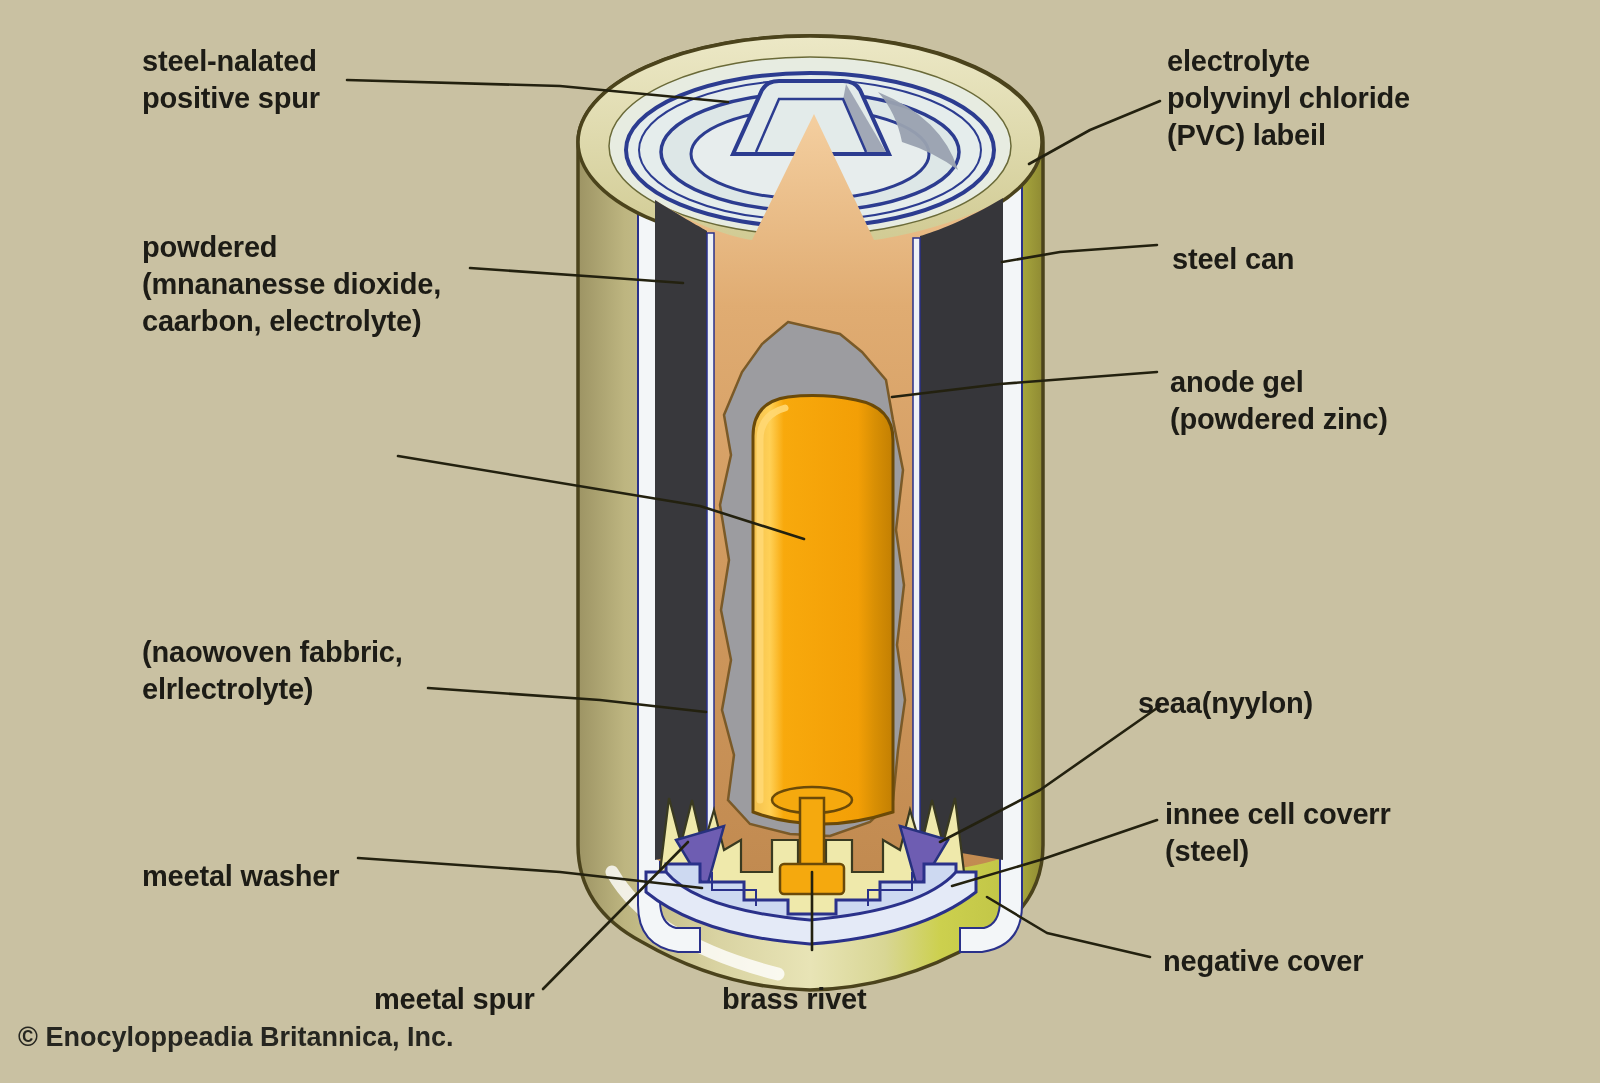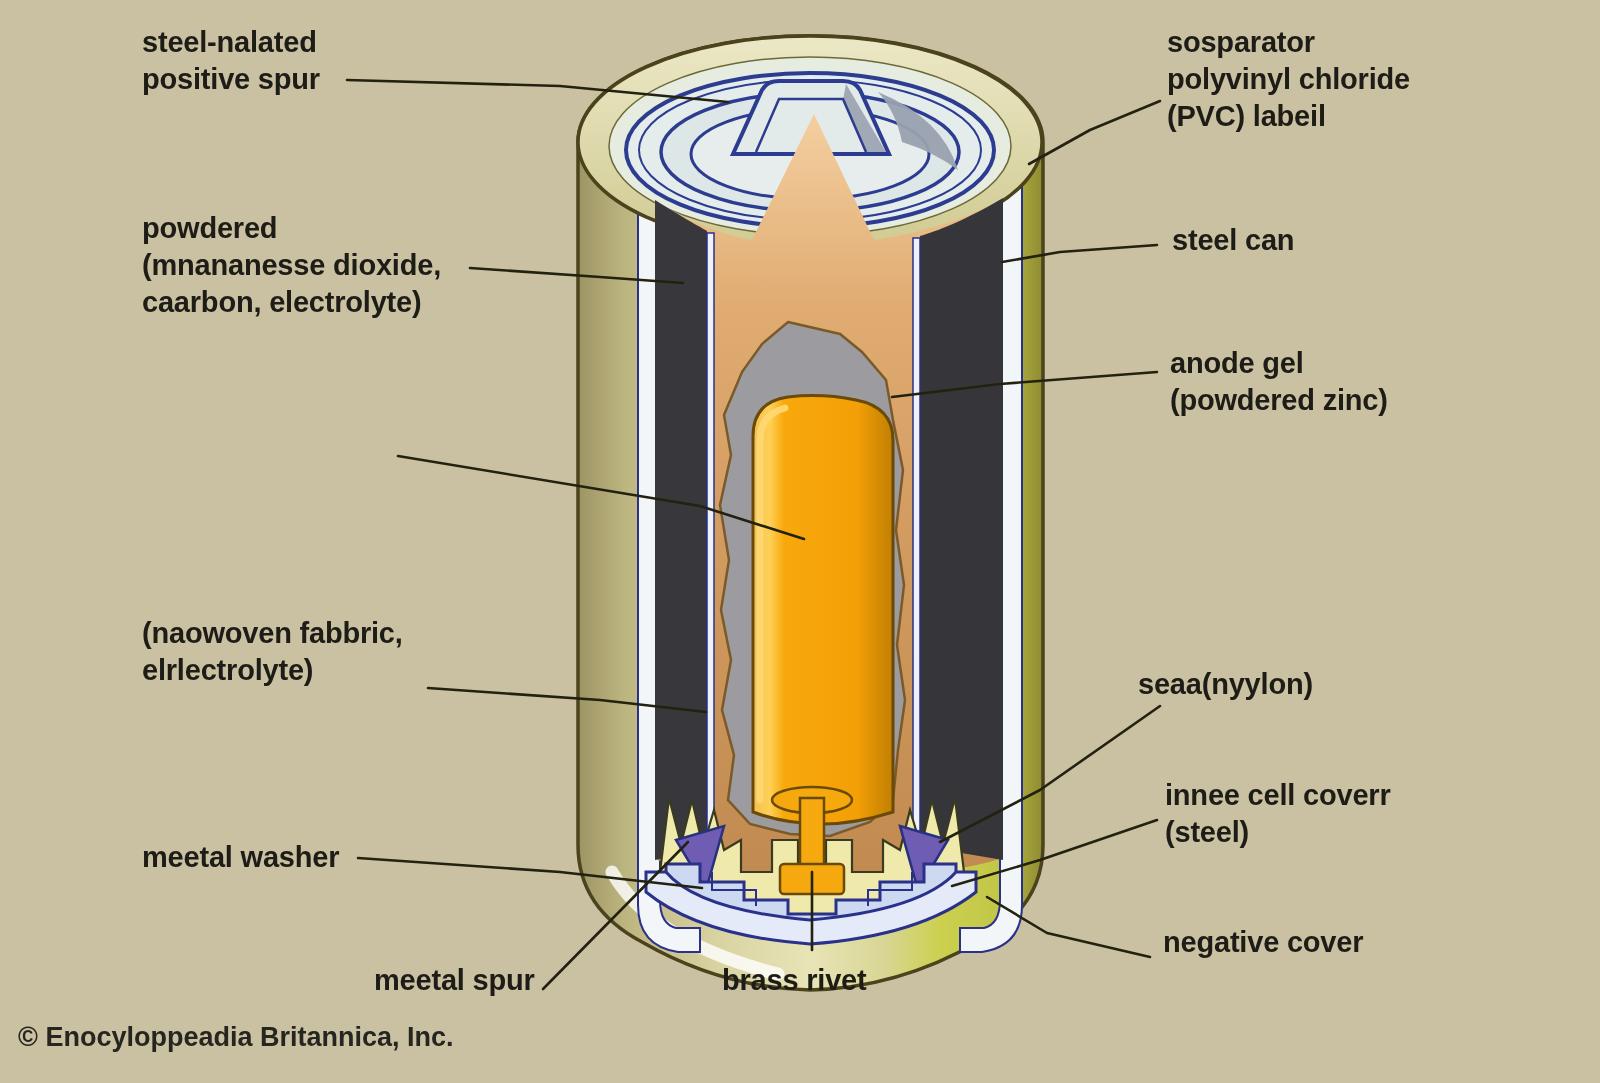--- a/index.html
+++ b/index.html
@@ -1,20 +1,20 @@
 <!DOCTYPE html>
 <html><head>
 <meta charset="utf-8">
 <style>
   html,body{margin:0;padding:0;background:#c9c1a2;}
   #stage{position:relative;width:1600px;height:1083px;background:#c9c1a2;overflow:hidden;
          font-family:"Liberation Sans",sans-serif;}
   #art{position:absolute;left:0;top:0;}
   .lbl{position:absolute;font-size:29px;line-height:37px;font-weight:600;color:#1d1c16;
-       letter-spacing:-0.2px;white-space:nowrap;}
+       letter-spacing:-0.2px;white-space:nowrap;margin-top:19px;}
   .copyright{position:absolute;font-size:27px;font-weight:600;color:#262620;white-space:nowrap;text-align:right;}
 </style>
 </head>
 <body>
 
 <div id="stage">
 
   <svg id="art" width="1600" height="1083" viewBox="0 0 1600 1083">
     <defs>
       <linearGradient id="gradLabel" x1="0" y1="0" x2="1" y2="0">
@@ -156,21 +156,21 @@
 
   <div class="lbl" style="left:374px;top:962px">
     <div>meetal spur</div>
   </div>
 
   <div class="lbl" style="left:722px;top:962px">
     <div>brass rivet</div>
   </div>
 
   <div class="lbl" style="left:1167px;top:24px">
-    <div>sosparator</div>
+    <div>electrolyte</div>
     <div>polyvinyl chloride</div>
     <div>(PVC) labeil</div>
   </div>
 
   <div class="lbl" style="left:1172px;top:222px">
     <div>steel can</div>
   </div>
 
   <div class="lbl" style="left:1170px;top:345px">
     <div>anode gel</div>

